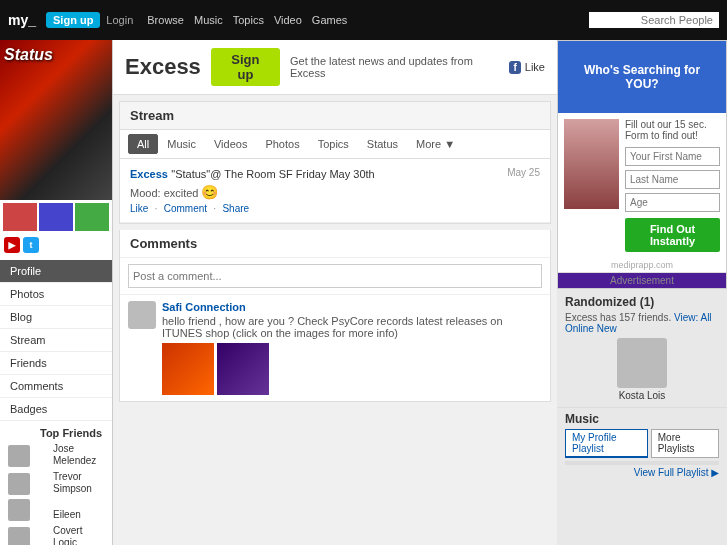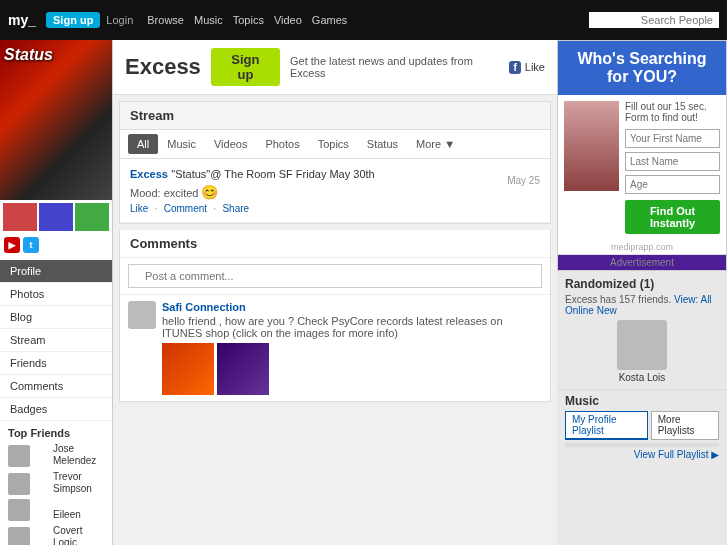--- a/index.html
+++ b/index.html
@@ -155,20 +155,21 @@
     }
 
     .top-friends-section {
       padding: 6px 8px 2px;
     }
     .top-friends-title {
       font-size: 11px;
       font-weight: bold;
       color: #333;
       margin-bottom: 4px;
+      margin-left: 32px;
     }
     .friend-item {
       display: flex;
       align-items: flex-end;
       gap: 23px;
       margin-bottom: 4px;
     }
     .friend-avatar {
       width: 22px;
       height: 22px;
@@ -274,21 +275,21 @@
     }
 
     .stream-post {
       padding: 8px 10px;
       border-bottom: 1px solid #eee;
       position: relative;
     }
     .stream-date {
       position: absolute;
       right: 10px;
-      top: 16px;
+      top: 8px;
       font-size: 10px;
       color: #999;
     }
     .stream-post-author {
       color: #0055aa;
       font-weight: bold;
       font-size: 11px;
     }
     .stream-post-text {
       font-size: 11px;
@@ -321,21 +322,21 @@
       padding: 6px 10px;
       border-bottom: 1px solid #eee;
     }
     .comments-title {
       font-size: 13px;
       font-weight: bold;
       color: #333;
     }
     .comment-input {
       margin: 6px 8px;
-      padding: 5px 16px;
+      padding: 5px 4px;
       border: 1px solid #ccc;
       width: calc(100% - 16px);
       font-size: 11px;
       color: #aaa;
     }
     .comment-item {
       display: flex;
       gap: 6px;
       padding: 6px 8px;
       border-top: 1px solid #eee;
@@ -374,22 +375,22 @@
     
     #right-sidebar {
       width: 170px;
       background: #e8e8e8;
       overflow: hidden;
       padding: 0;
     }
     .whos-searching {
       background: #3366cc;
       color: #fff;
-      padding: 9px 8px;
-      font-size: 16px;
+      padding: 22px 8px;
+      font-size: 12px;
       font-weight: bold;
       text-align: center;
     }
     .ad-box {
       background: #fff;
       border: 1px solid #ccc;
       margin: 0;
     }
     .ad-inner {
       display: flex;

